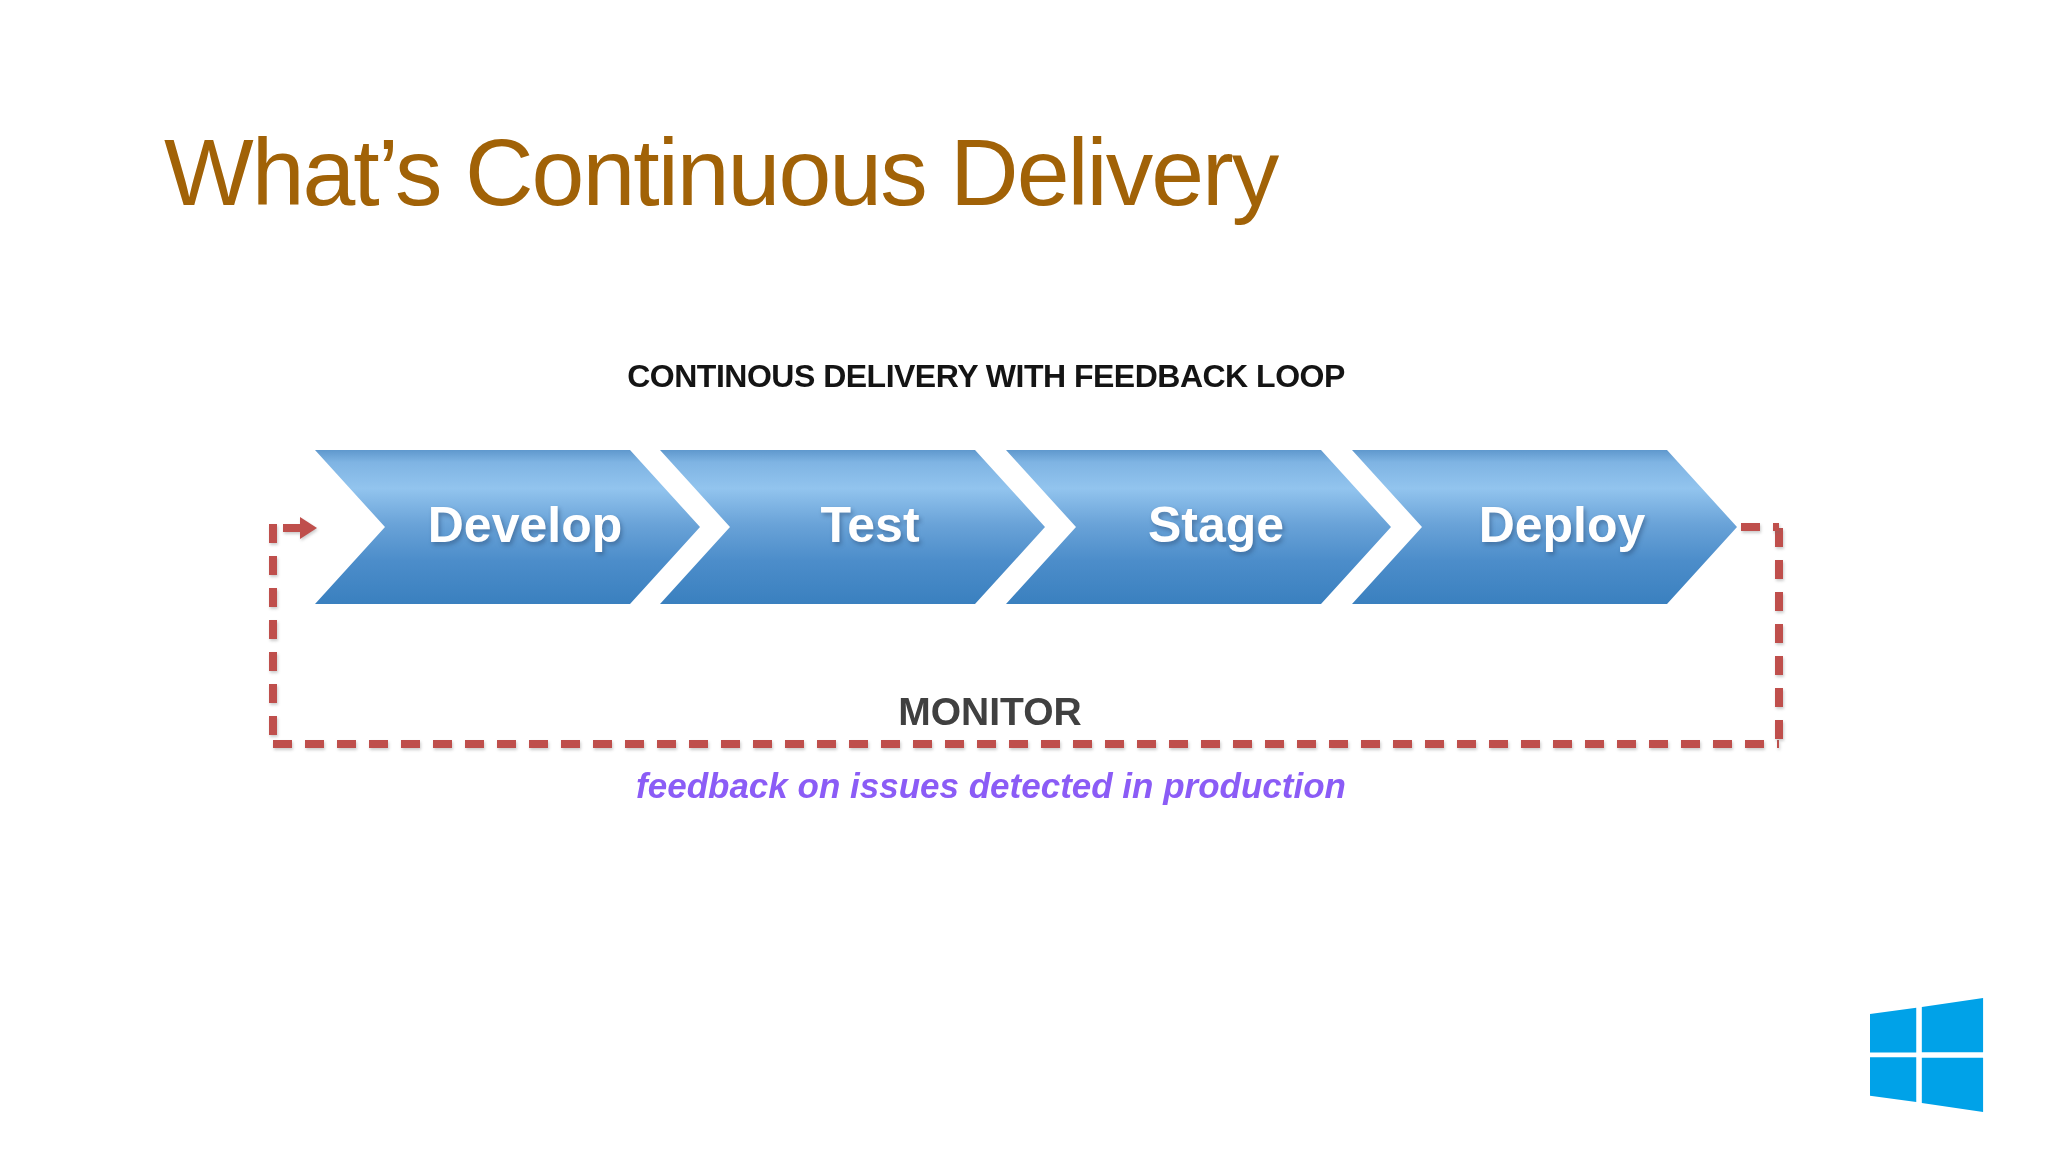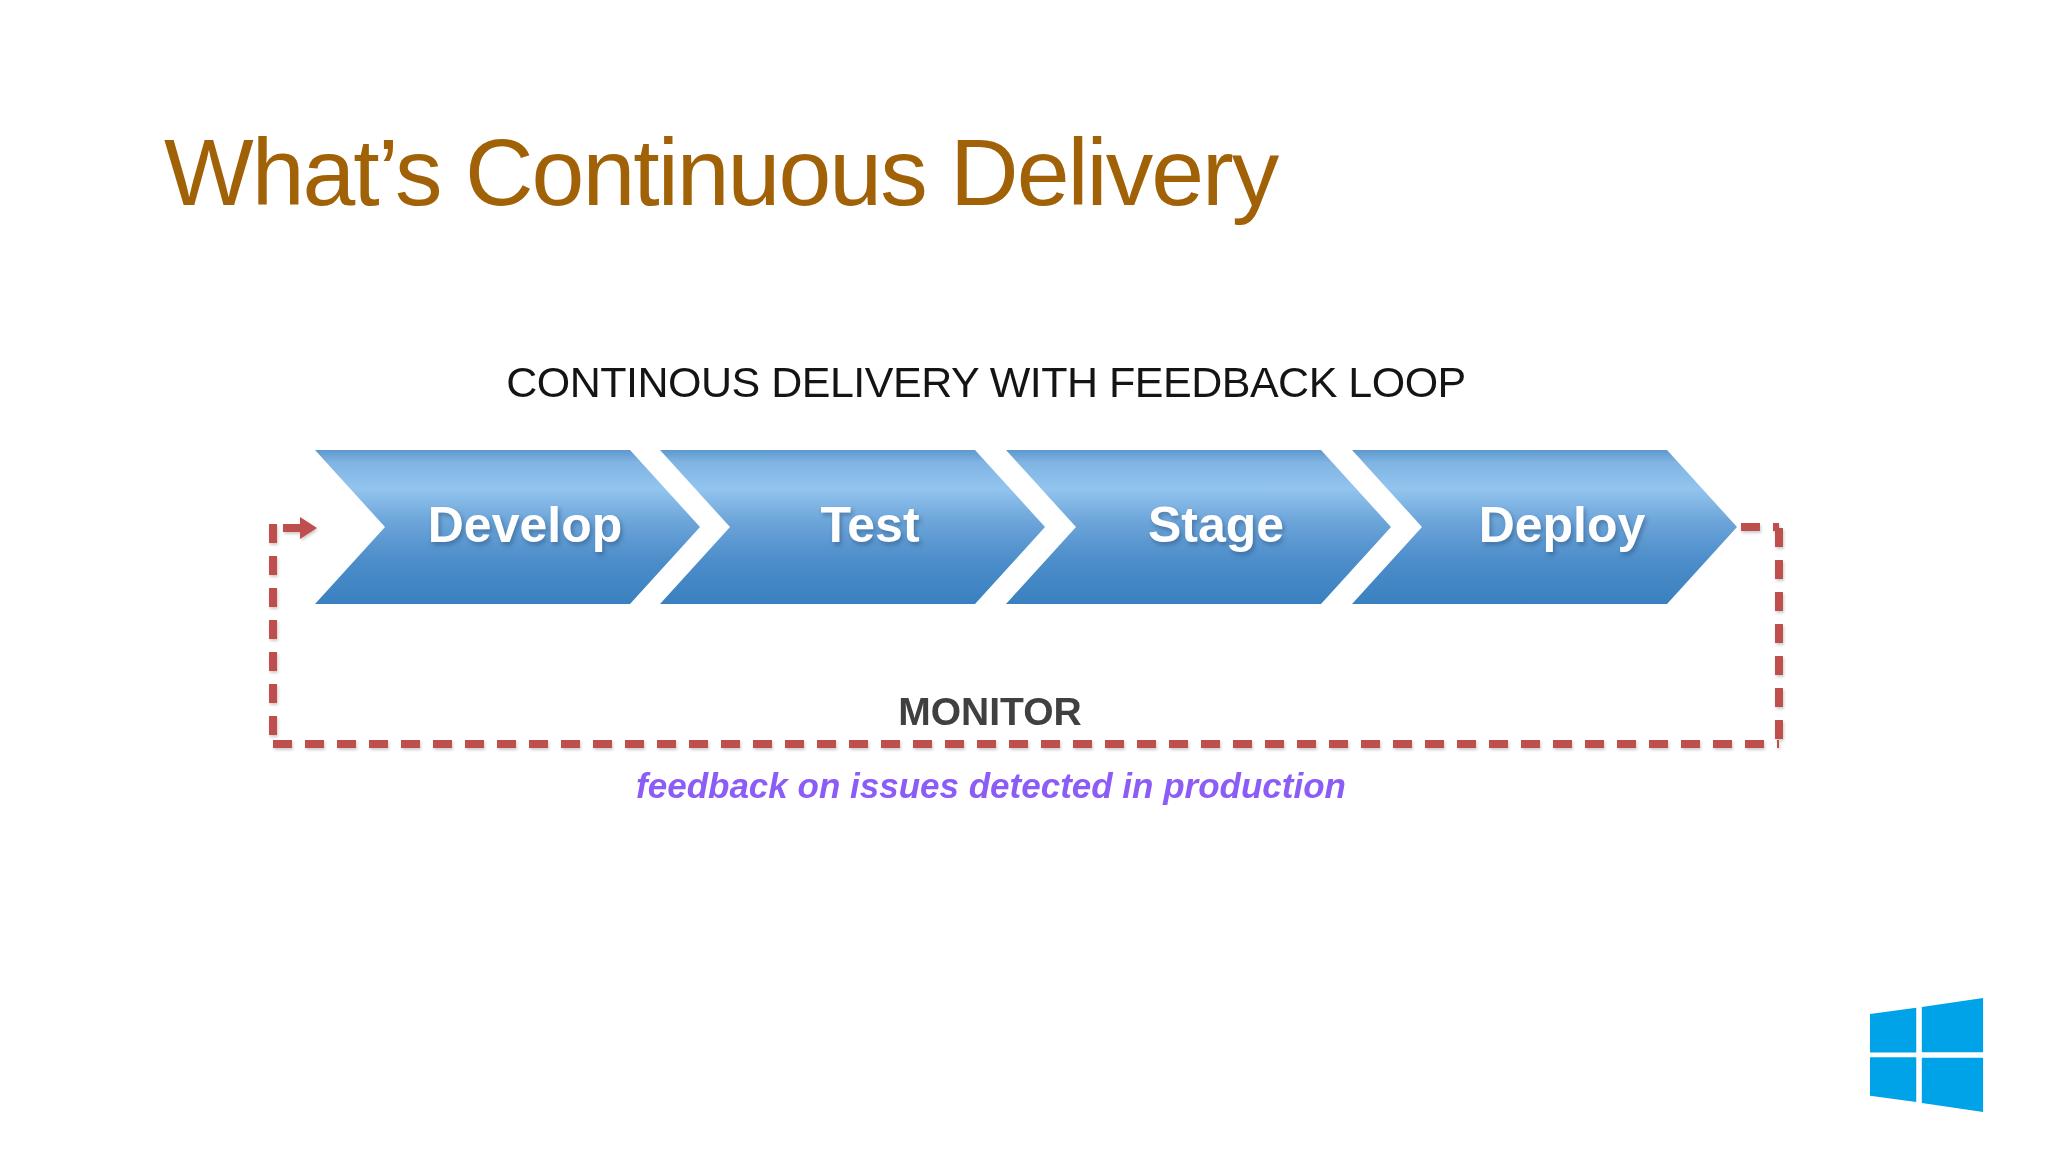--- a/index.html
+++ b/index.html
@@ -29,22 +29,22 @@
     white-space: nowrap;
     margin-left: 12px;
   }
 
   
   .diagram-heading {
     position: absolute;
     left: 986px;
     top: 358px;
     transform: translateX(-50%);
-    font-size: 43px;
-    font-weight: 400;
+    font-size: 32px;
+    font-weight: 700;
     letter-spacing: -0.5px;
     color: #141414;
     white-space: nowrap;
   }
 
   
   .chevron {
     position: absolute;
     top: 450px;
     width: 385px;

